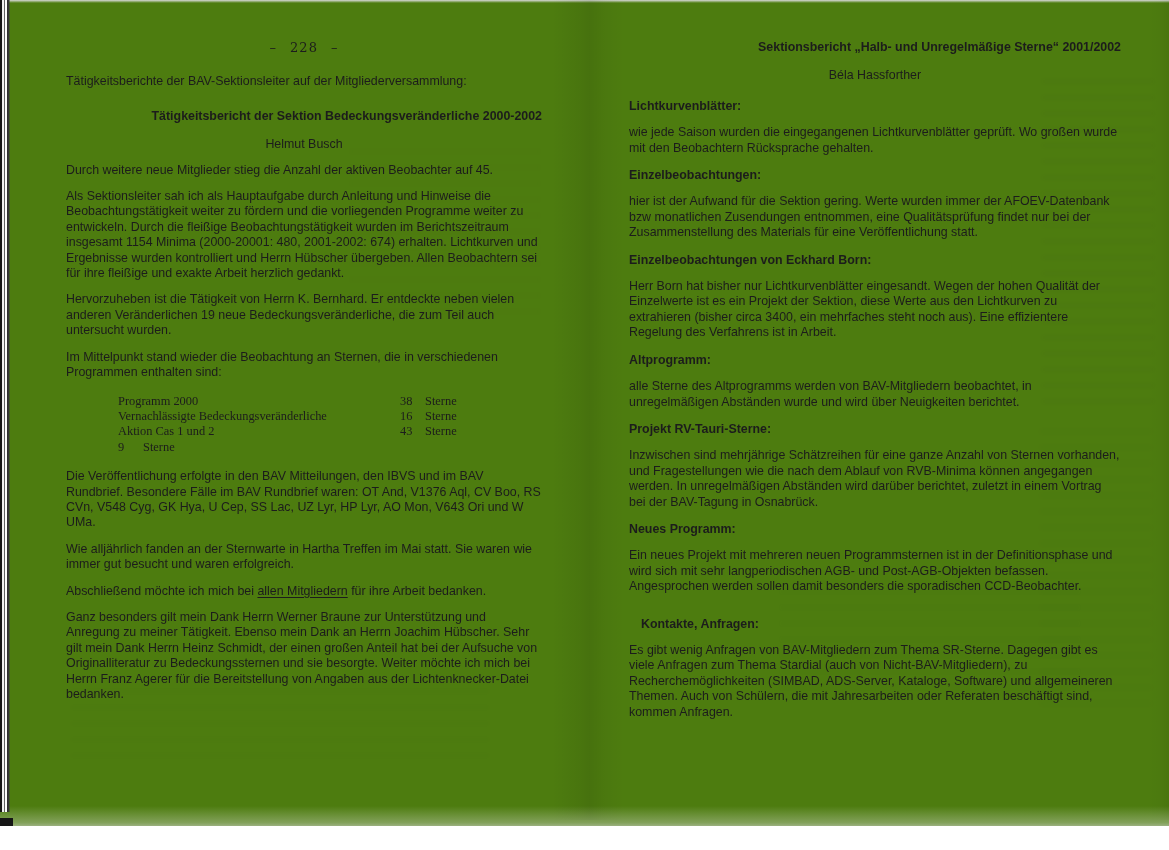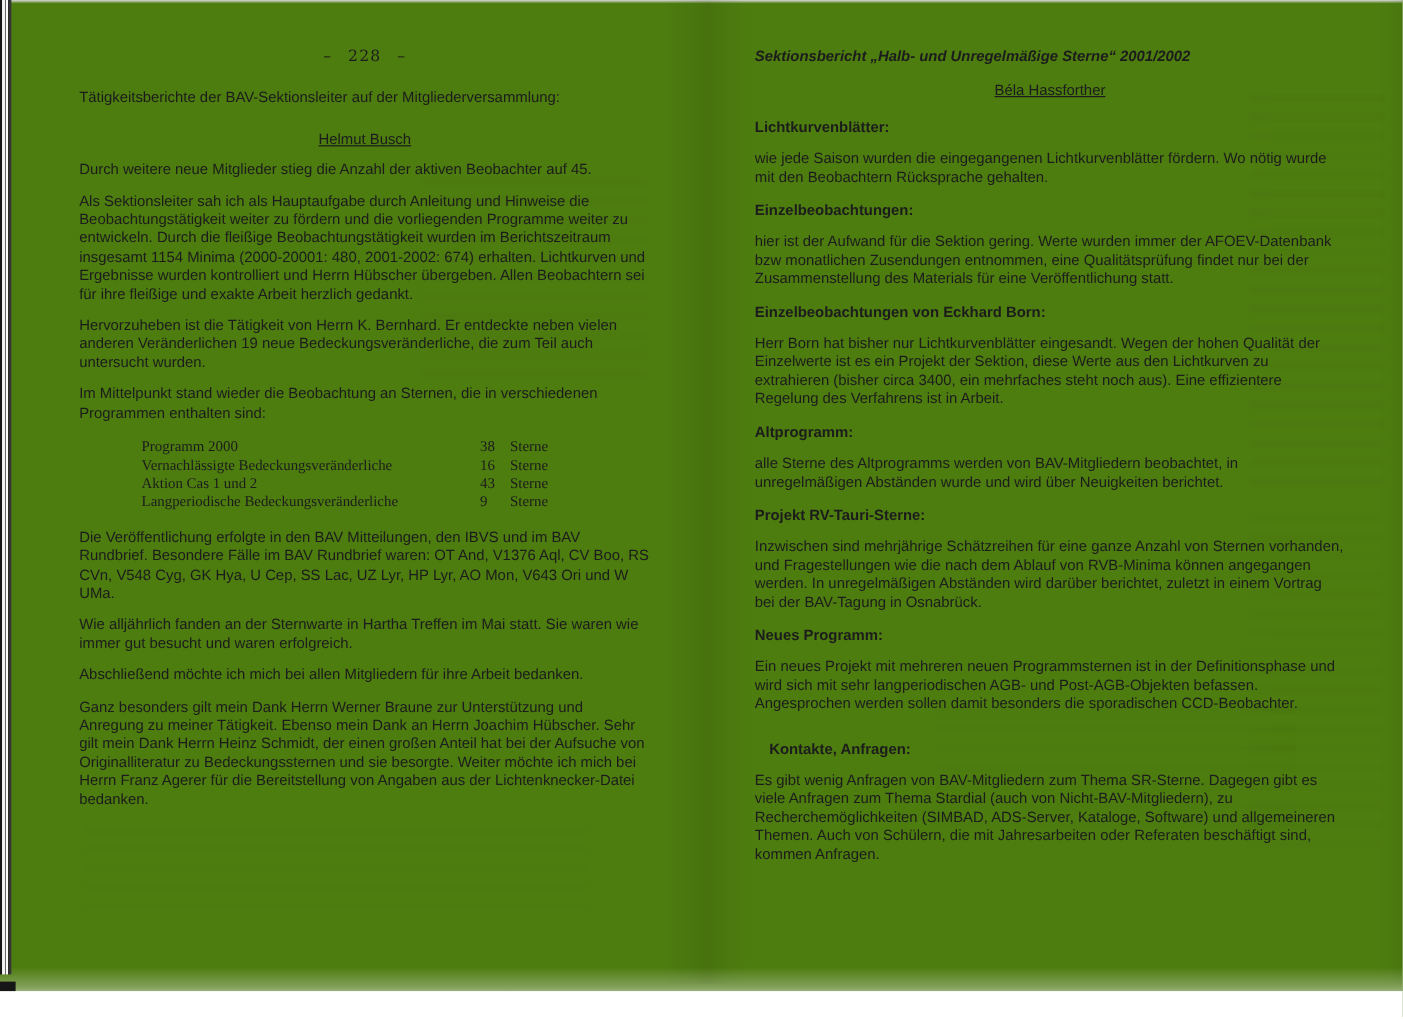--- a/index.html
+++ b/index.html
@@ -95,42 +95,40 @@
     word-spacing: 8px;
     font-size: 13px;
   }
   .page-left .pageno  { margin-bottom: 19px; font-family: "DejaVu Serif", serif; }
   .page-right .pageno { margin-bottom: 22px; }
 
   .intro-line { margin: 0 0 19px 0; }
 
   .doc-title {
     font-weight: bold;
-    text-align: left;
+    text-align: right;
     margin: 0 0 13px 0;
-    font-style: italic;
   }
   .author {
     text-align: center;
     margin: 0 0 10px 0;
-    text-decoration: underline;
   }
   .page-right .author { margin-bottom: 15px; }
 
   p.para { margin: 0 0 11px 0; }
   p.para:last-child { margin-bottom: 0; }
 
   .sec-heading {
     font-weight: bold;
     margin: 0 0 11px 0;
   }
   .sec-body { margin: 0 0 12px 0; }
   .gap-before { margin-top: 22px; padding-left: 12px; }
 
-  .underlined { text-underline-offset: 2px; }
+  .underlined { text-decoration: underline; text-underline-offset: 2px; }
 
   
   .star-table { margin: 3px 0 14px 52px; }
   .star-row { display: flex; font-family: Liberation Serif, serif; }
   .star-label { width: 282px; }
   .star-count { display: inline-block; width: 20px; text-align: left; margin-right: 5px; }
 </style>
 </head>
 <body>
 
@@ -143,20 +141,21 @@
   <div class="ghost g4"></div>
   <div class="ghost g5"></div>
   <div class="gutter-shadow"></div>
   <div class="right-edge"></div>
 
   <div class="page page-left">
     <div class="pageno">– 228 –</div>
 
     <div class="intro-line">Tätigkeitsberichte der BAV-Sektionsleiter auf der Mitgliederversammlung:</div>
 
+    <div class="doc-title">Tätigkeitsbericht der Sektion Bedeckungsveränderliche 2000-2002</div>
     <div class="author">Helmut Busch</div>
 
     <p class="para">Durch weitere neue Mitglieder stieg die Anzahl der aktiven Beobachter auf 45.</p>
     <p class="para">Als Sektionsleiter sah ich als Hauptaufgabe durch Anleitung und Hinweise die Beobachtungstätigkeit weiter zu fördern und die vorliegenden Programme weiter zu entwickeln. Durch die fleißige Beobachtungstätigkeit wurden im Berichtszeitraum insgesamt 1154 Minima (2000-20001: 480, 2001-2002: 674) erhalten. Lichtkurven und Ergebnisse wurden kontrolliert und Herrn Hübscher übergeben. Allen Beobachtern sei für ihre fleißige und exakte Arbeit herzlich gedankt.</p>
     <p class="para">Hervorzuheben ist die Tätigkeit von Herrn K. Bernhard. Er entdeckte neben vielen anderen Veränderlichen 19 neue Bedeckungsveränderliche, die zum Teil auch untersucht wurden.</p>
     <p class="para" style="margin-bottom:13px;">Im Mittelpunkt stand wieder die Beobachtung an Sternen, die in verschiedenen Programmen enthalten sind:</p>
 
     <div class="star-table">
       <div class="star-row">
         <span class="star-label">Programm 2000</span>
@@ -167,40 +166,39 @@
         <span class="star-label">Vernachlässigte Bedeckungsveränderliche</span>
         <span class="star-count">16</span>
         <span>Sterne</span>
       </div>
       <div class="star-row">
         <span class="star-label">Aktion Cas 1 und 2</span>
         <span class="star-count">43</span>
         <span>Sterne</span>
       </div>
       <div class="star-row">
-        <span class="star-label">Langperiodische Bedeckungsveränderliche</span>
         <span class="star-count">9</span>
         <span>Sterne</span>
       </div>
     </div>
 
     <p class="para">Die Veröffentlichung erfolgte in den BAV Mitteilungen, den IBVS und im BAV Rundbrief. Besondere Fälle im BAV Rundbrief waren: OT And, V1376 Aql, CV Boo, RS CVn, V548 Cyg, GK Hya, U Cep, SS Lac, UZ Lyr, HP Lyr, AO Mon, V643 Ori und W UMa.</p>
     <p class="para">Wie alljährlich fanden an der Sternwarte in Hartha Treffen im Mai statt. Sie waren wie immer gut besucht und waren erfolgreich.</p>
     <p class="para"><span>Abschließend möchte ich mich bei </span><span class="underlined">allen Mitgliedern</span><span> für ihre Arbeit bedanken.</span></p>
     <p class="para">Ganz besonders gilt mein Dank Herrn Werner Braune zur Unterstützung und Anregung zu meiner Tätigkeit. Ebenso mein Dank an Herrn Joachim Hübscher. Sehr gilt mein Dank Herrn Heinz Schmidt, der einen großen Anteil hat bei der Aufsuche von Originalliteratur zu Bedeckungssternen und sie besorgte. Weiter möchte ich mich bei Herrn Franz Agerer für die Bereitstellung von Angaben aus der Lichtenknecker-Datei bedanken.</p>
   </div>
 
   <div class="page page-right">
 
     <div class="doc-title">Sektionsbericht „Halb- und Unregelmäßige Sterne“ 2001/2002</div>
     <div class="author">Béla Hassforther</div>
 
     <div>
       <div class="sec-heading">Lichtkurvenblätter:</div>
-      <p class="sec-body">wie jede Saison wurden die eingegangenen Lichtkurvenblätter fördern. Wo nötig wurde mit den Beobachtern Rücksprache gehalten.</p>
+      <p class="sec-body">wie jede Saison wurden die eingegangenen Lichtkurvenblätter geprüft. Wo großen wurde mit den Beobachtern Rücksprache gehalten.</p>
     </div>
 
     <div>
       <div class="sec-heading">Einzelbeobachtungen:</div>
       <p class="sec-body">hier ist der Aufwand für die Sektion gering. Werte wurden immer der AFOEV-Datenbank bzw monatlichen Zusendungen entnommen, eine Qualitätsprüfung findet nur bei der Zusammenstellung des Materials für eine Veröffentlichung statt.</p>
     </div>
 
     <div>
       <div class="sec-heading">Einzelbeobachtungen von Eckhard Born:</div>
       <p class="sec-body">Herr Born hat bisher nur Lichtkurvenblätter eingesandt. Wegen der hohen Qualität der Einzelwerte ist es ein Projekt der Sektion, diese Werte aus den Lichtkurven zu extrahieren (bisher circa 3400, ein mehrfaches steht noch aus). Eine effizientere Regelung des Verfahrens ist in Arbeit.</p>

